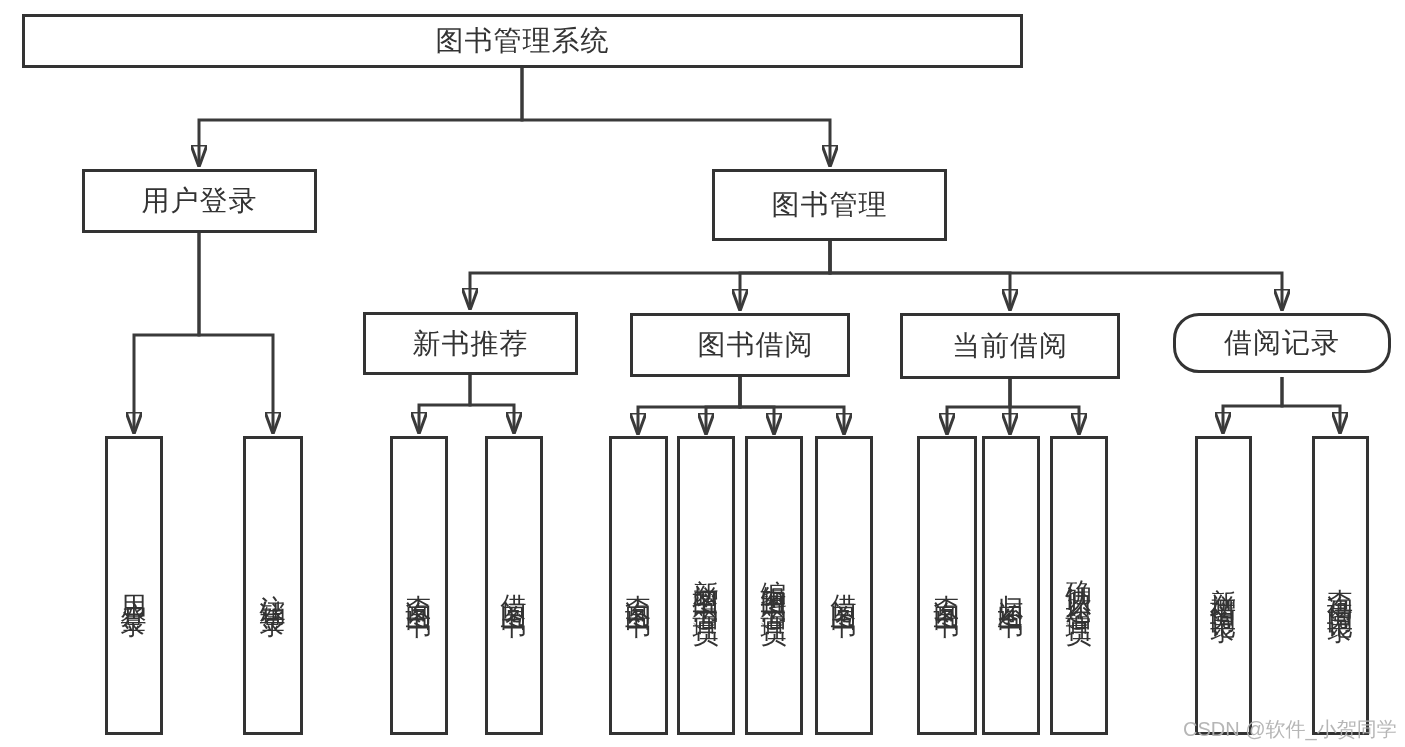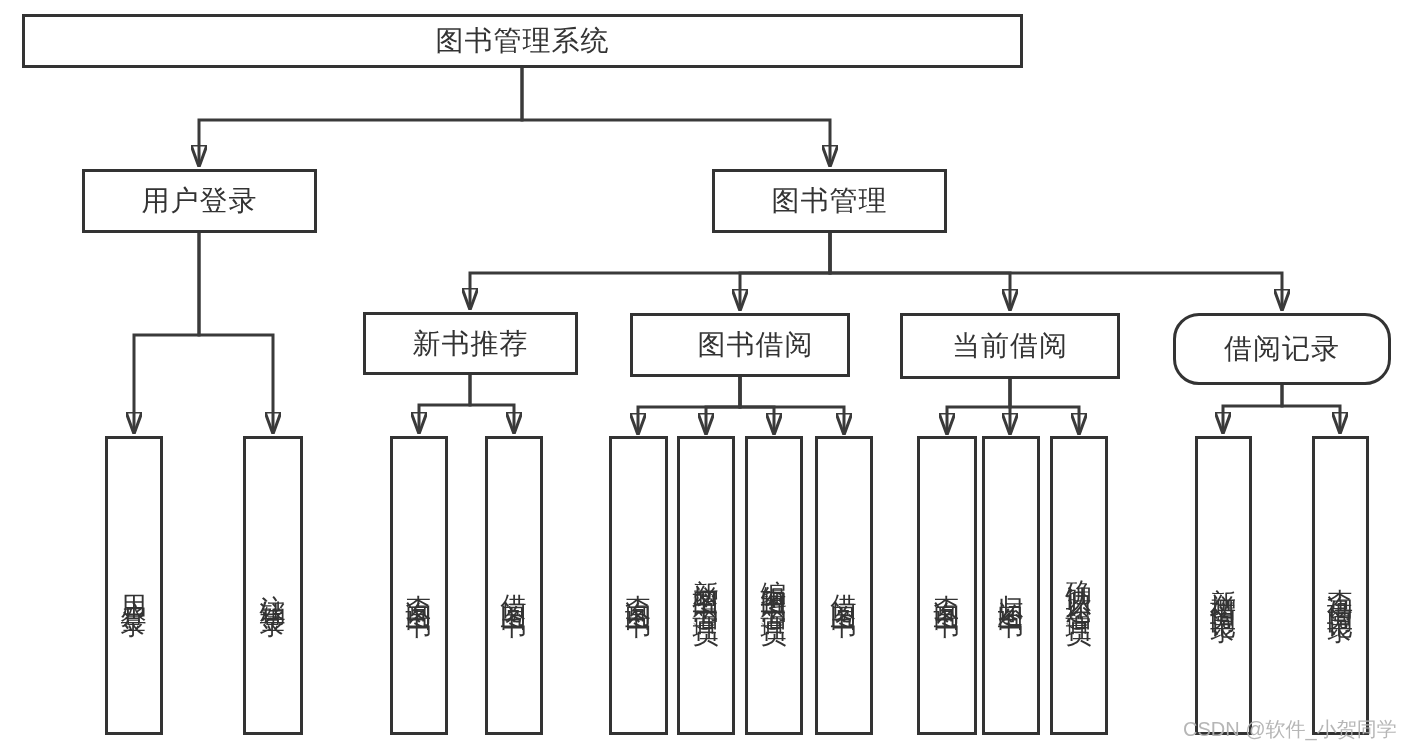--- a/index.html
+++ b/index.html
@@ -101,26 +101,26 @@
     <path d="M1010,379 L1010,434" marker-end="url(#arrow)"></path>
     <path d="M1010,379 L1010,407 L1079,407 L1079,434" marker-end="url(#arrow)"></path>
 
     <path d="M1282,377 L1282,406 L1223,406 L1223,433" marker-end="url(#arrow)"></path>
     <path d="M1282,377 L1282,406 L1340,406 L1340,433" marker-end="url(#arrow)"></path>
   </svg>
 
   <div class="node hbox" style="left:22px; top:14px; width:1001px; height:54px;">图书管理系统</div>
 
   <div class="node hbox" style="left:82px; top:169px; width:235px; height:64px;">用户登录</div>
-  <div class="node hbox" style="left:712px; top:169px; width:235px; height:64px;">图书管理</div>
+  <div class="node hbox" style="left:712px; top:169px; width:235px; height:72px;">图书管理</div>
 
   <div class="node hbox" style="left:363px; top:312px; width:215px; height:63px;">新书推荐</div>
   <div class="node hbox" style="left:630px; top:313px; width:220px; height:64px;padding-left:31px;">图书借阅</div>
   <div class="node hbox" style="left:900px; top:313px; width:220px; height:66px;text-align:center;">当前借阅</div>
-  <div class="node hbox" style="left:1173px; top:313px; width:218px; height:72px;border-radius:26px;">借阅记录</div>
+  <div class="node hbox" style="left:1173px; top:313px; width:218px; height:60px;border-radius:26px;">借阅记录</div>
 
   <div class="node vbox" style="left:105px; width:58px;">
     <span class="vtext">用户登录</span>
   </div>
   <div class="node vbox" style="left:243px; width:60px;">
     <span class="vtext">注销登录</span>
   </div>
 
   <div class="node vbox" style="left:390px; width:58px;">
     <span class="vtext">查询图书</span>

